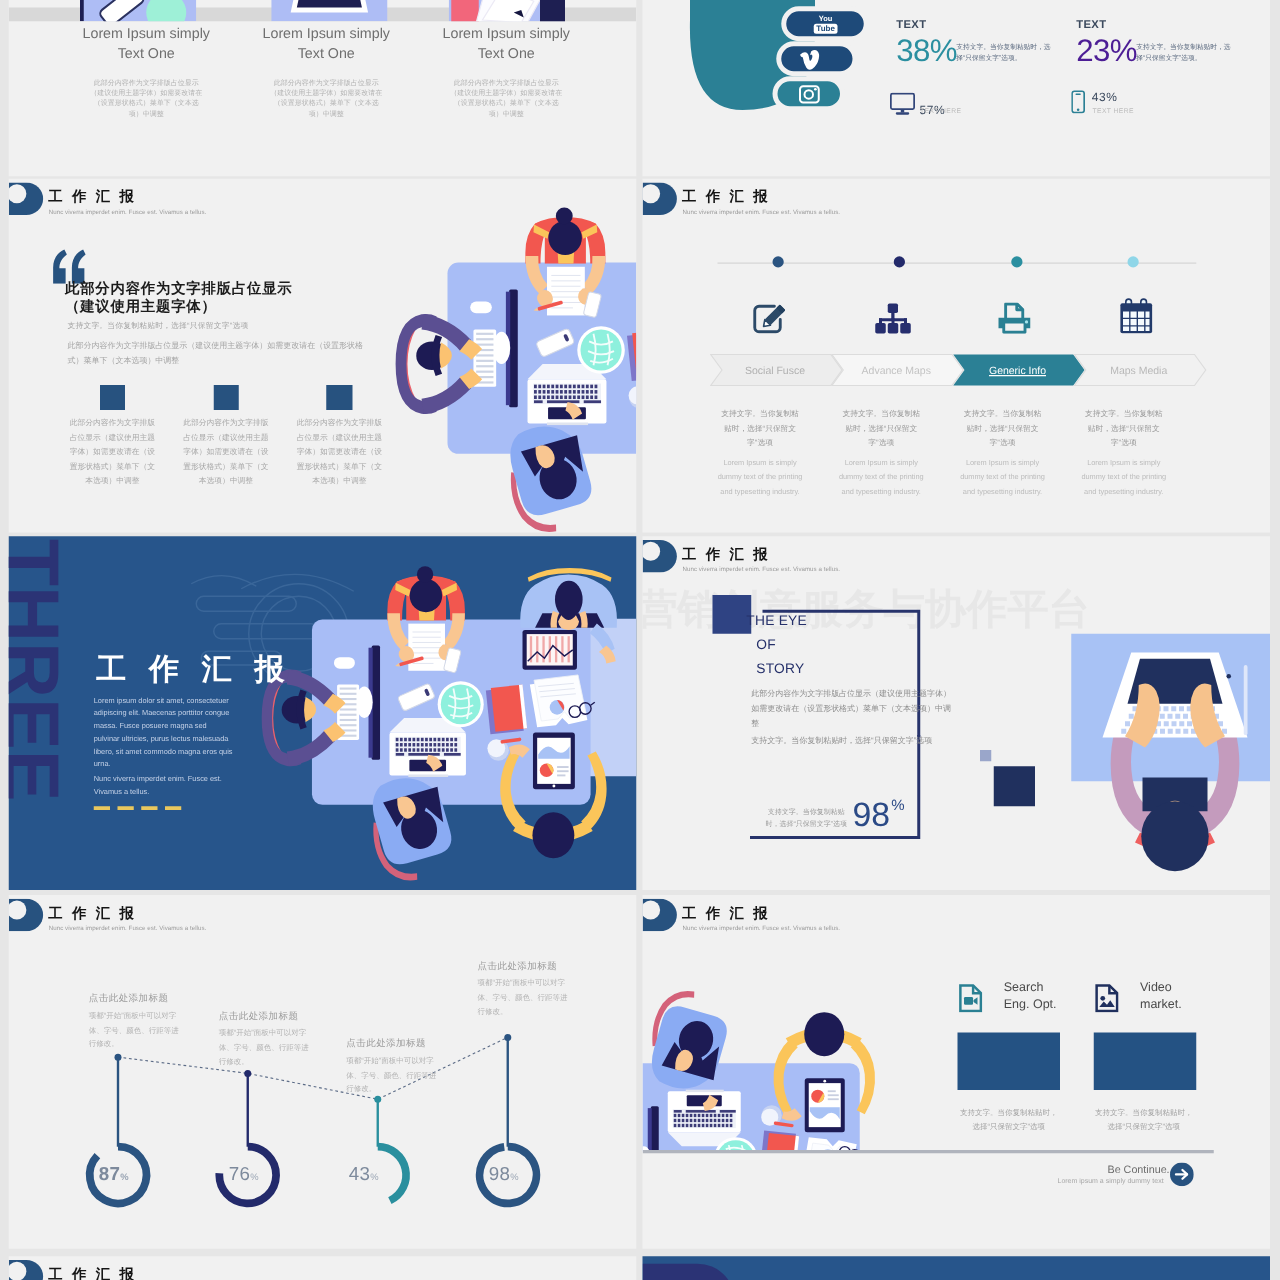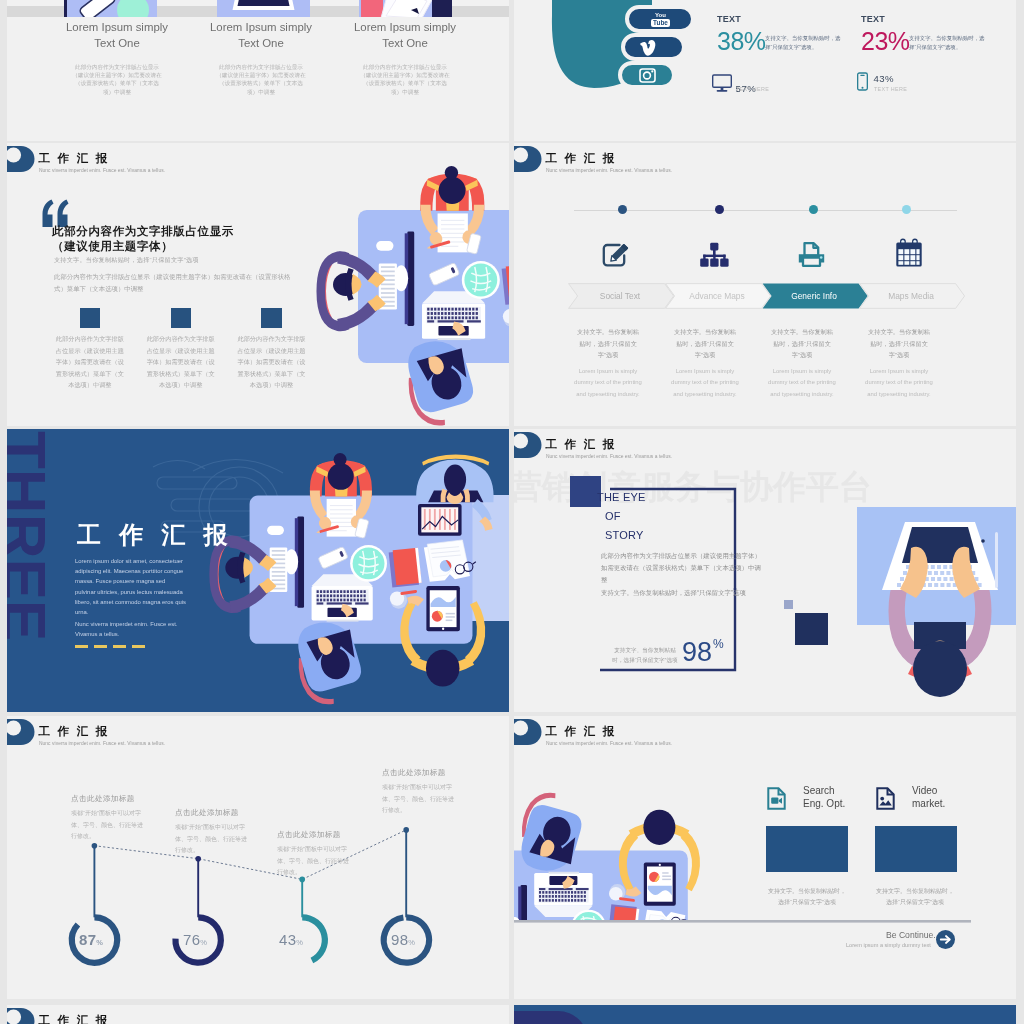--- a/index.html
+++ b/index.html
@@ -25,21 +25,21 @@
   .shdr .ht{position:absolute;left:31.5px;top:4px;font-size:11.5px;font-weight:bold;color:#151515;letter-spacing:.19em;white-space:nowrap;line-height:16px;}
   .shdr .hs{position:absolute;left:32px;top:22px;font-size:4.9px;color:#9a9a9a;white-space:nowrap;letter-spacing:.01em;}
 
   
   .s1card{position:absolute;top:161px;width:170px;text-align:center;}
   .s1card .ct{font-size:11.4px;color:#6f6f6f;line-height:16px;}
   .s1card .cb{margin-top:12px;font-size:5.6px;color:#b2b2b2;line-height:8.2px;width:94px;margin-left:auto;margin-right:auto;}
   .s1art{position:absolute;top:44px;width:96px;height:118px;background:#aebdf5;}
   .statlabel{position:absolute;font-size:9px;font-weight:bold;color:#3c4a5e;letter-spacing:.03em;}
   .statval{position:absolute;font-size:25px;color:#2b8fa0;letter-spacing:-.02em;font-weight:300;line-height:22px;}
-  .statval.nv{color:#be185d;}
+  .statval.nv{color:#4c1d95;}
   .statnote{position:absolute;font-size:5.4px;color:#5c6b80;line-height:8.8px;width:80px;}
   .devval{position:absolute;font-size:9.6px;color:#3c4a5e;letter-spacing:.05em;}
   .devsub{position:absolute;font-size:5.4px;color:#bcbcbc;letter-spacing:.06em;}
 
   
   .qmark{position:absolute;color:#2b5584;font-size:46px;font-weight:bold;font-family:"Liberation Serif",serif;line-height:1;}
   .qtitle{position:absolute;font-size:11.5px;font-weight:bold;color:#1c1c1c;letter-spacing:.055em;line-height:15px;white-space:nowrap;}
   .qsub{position:absolute;font-size:6.2px;color:#a5a5a5;letter-spacing:.03em;white-space:nowrap;}
   .qbody{position:absolute;font-size:6.4px;color:#a5a5a5;line-height:12px;width:244px;}
   .sq{position:absolute;width:20.5px;height:20.5px;background:#27527f;}
@@ -528,23 +528,23 @@
     </svg>
   </div>
 
   <svg class="chevrow" style="position:absolute;left:54px;top:140px;" width="404" height="26" viewBox="0 0 404 26">
     <path d="M0.6 0.6 h96 l9 12.4 l-9 12.4 h-96 l9 -12.4Z" fill="#ededed" stroke="#dcdcdc" stroke-width="0.9"></path>
     <path d="M97.6 0.6 h96 l9 12.4 l-9 12.4 h-96 l9 -12.4Z" fill="#f6f6f6" stroke="#dcdcdc" stroke-width="0.9"></path>
     <path d="M194.6 0.6 h96 l9 12.4 l-9 12.4 h-96 l9 -12.4Z" fill="#2b8095"></path>
     <path d="M291.6 0.6 h96 l9 12.4 l-9 12.4 h-96 l9 -12.4Z" fill="#f1f1f1" stroke="#dcdcdc" stroke-width="0.9"></path>
   </svg>
   <div style="position:absolute;left:54px;top:140px;width:404px;height:26px;">
-    <span style="position:absolute;left:4px;top:7.5px;width:96px;text-align:center;font-size:8.4px;color:#b0b0b0;">Social Text</span>
+    <span style="position:absolute;left:4px;top:7.5px;width:96px;text-align:center;font-size:8.4px;color:#b0b0b0;">Social Fusce</span>
     <span style="position:absolute;left:101px;top:7.5px;width:96px;text-align:center;font-size:8.4px;color:#c3c3c3;">Advance Maps</span>
-    <span style="position:absolute;left:198px;top:7.5px;width:96px;text-align:center;font-size:8.4px;color:#ffffff;">Generic Info</span>
+    <span style="position:absolute;left:198px;top:7.5px;width:96px;text-align:center;font-size:8.4px;color:#ffffff;text-decoration:underline;">Generic Info</span>
     <span style="position:absolute;left:295px;top:7.5px;width:96px;text-align:center;font-size:8.4px;color:#b8b8b8;">Maps Media</span>
   </div>
 
   <div class="s4col" style="left:56px;top:183px;">
     <div class="cn">支持文字。当你复制粘贴时，选择“只保留文字”选项</div>
     <div class="ce">Lorem Ipsum is simply dummy text of the printing and typesetting industry.</div>
   </div>
   <div class="s4col" style="left:153px;top:183px;">
     <div class="cn">支持文字。当你复制粘贴时，选择“只保留文字”选项</div>
     <div class="ce">Lorem Ipsum is simply dummy text of the printing and typesetting industry.</div>

